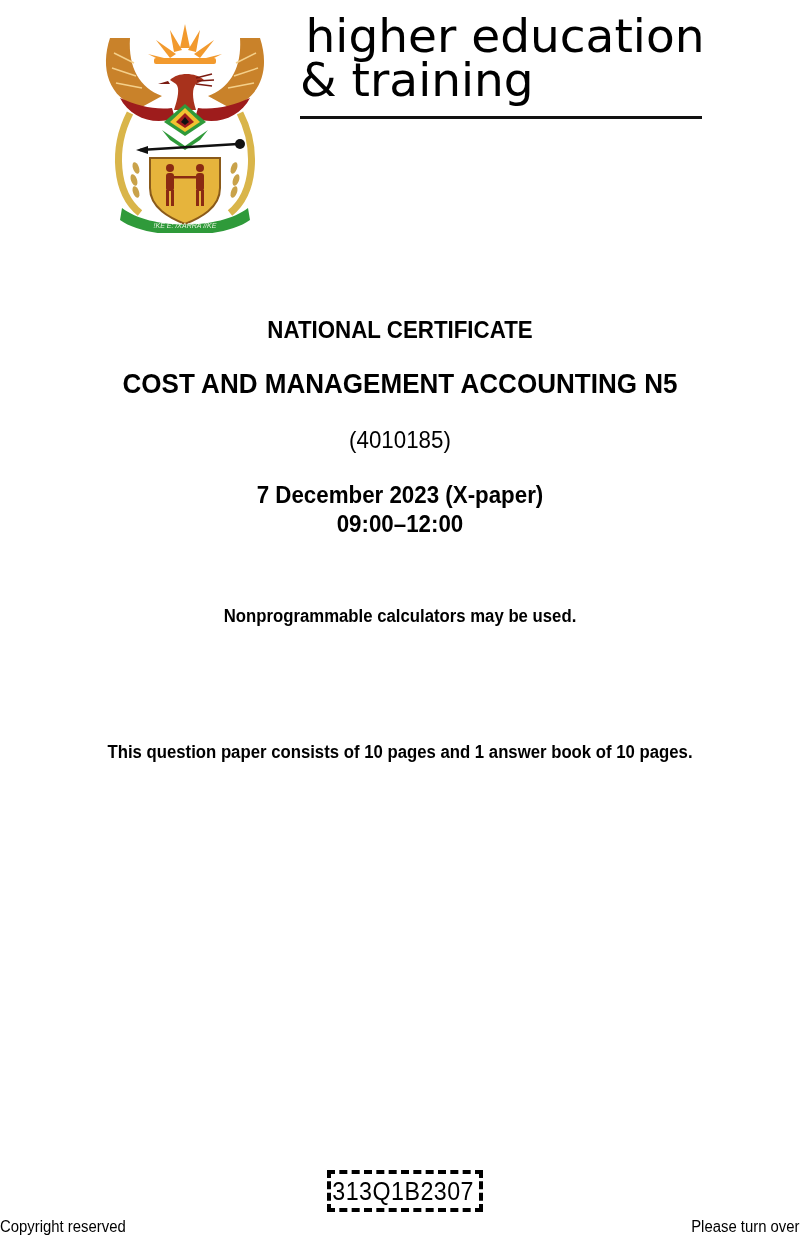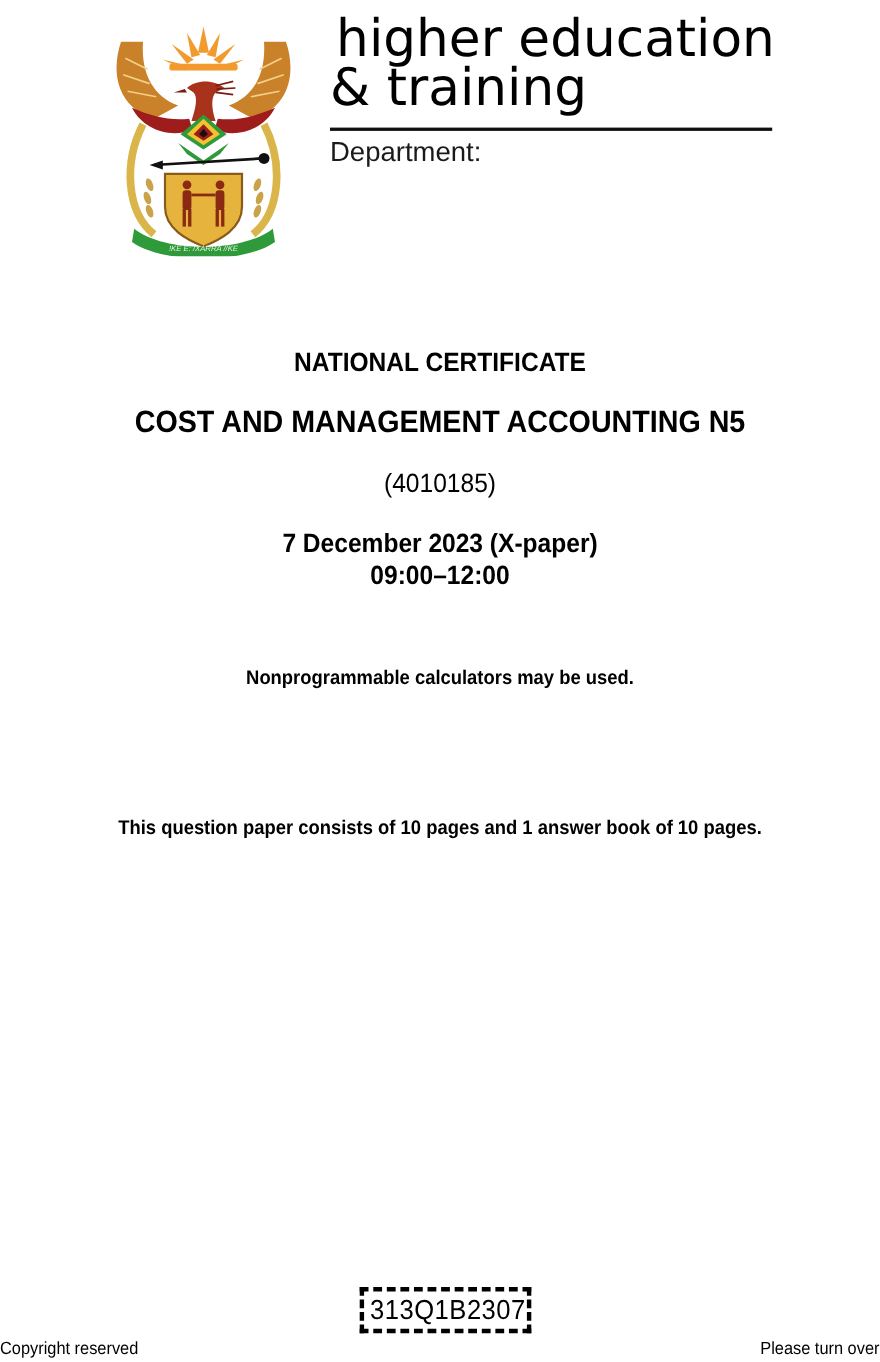--- a/index.html
+++ b/index.html
@@ -109,21 +109,21 @@
     .paper-code {
       position: absolute;
       left: 327px;
       top: 1170px;
       width: 156px;
       height: 42px;
       border: 4px dashed #000;
       box-sizing: border-box;
       display: flex;
       align-items: center;
-      justify-content: flex-start;
+      justify-content: flex-end;
       font-size: 25px;
       letter-spacing: 0.5px;
     }
     .paper-code span { transform: scaleX(0.93); display: inline-block; }
 
     .footer-left {
       position: absolute;
       left: 0;
       top: 1218px;
       font-size: 16px;
@@ -219,21 +219,20 @@
 
     <path d="M22 190 C 50 212, 120 212, 148 190 L 150 202 C 122 222, 48 222, 20 202 Z" fill="#2f9a3a"></path>
     <text x="85" y="210" font-size="7" fill="#e8f2e0" text-anchor="middle" font-family="Liberation Sans, sans-serif" font-style="italic">!KE E: /XARRA //KE</text>
   </svg>
 </div>
 
 <div class="dept-block">
   <div class="brand-line first">higher education</div>
   <div class="brand-line">&amp; training</div>
   <div class="brand-rule"></div>
-  <div class="dept-label">Department:</div>
 </div>
 
 <div class="center cert">NATIONAL CERTIFICATE</div>
 <div class="center subject">COST AND MANAGEMENT ACCOUNTING N5</div>
 <div class="center code">(4010185)</div>
 <div class="center date">
   <div>7 December 2023 (X-paper)</div>
   <div>09:00–12:00</div>
 </div>
 <div class="center calc">Nonprogrammable calculators may be used.</div>

